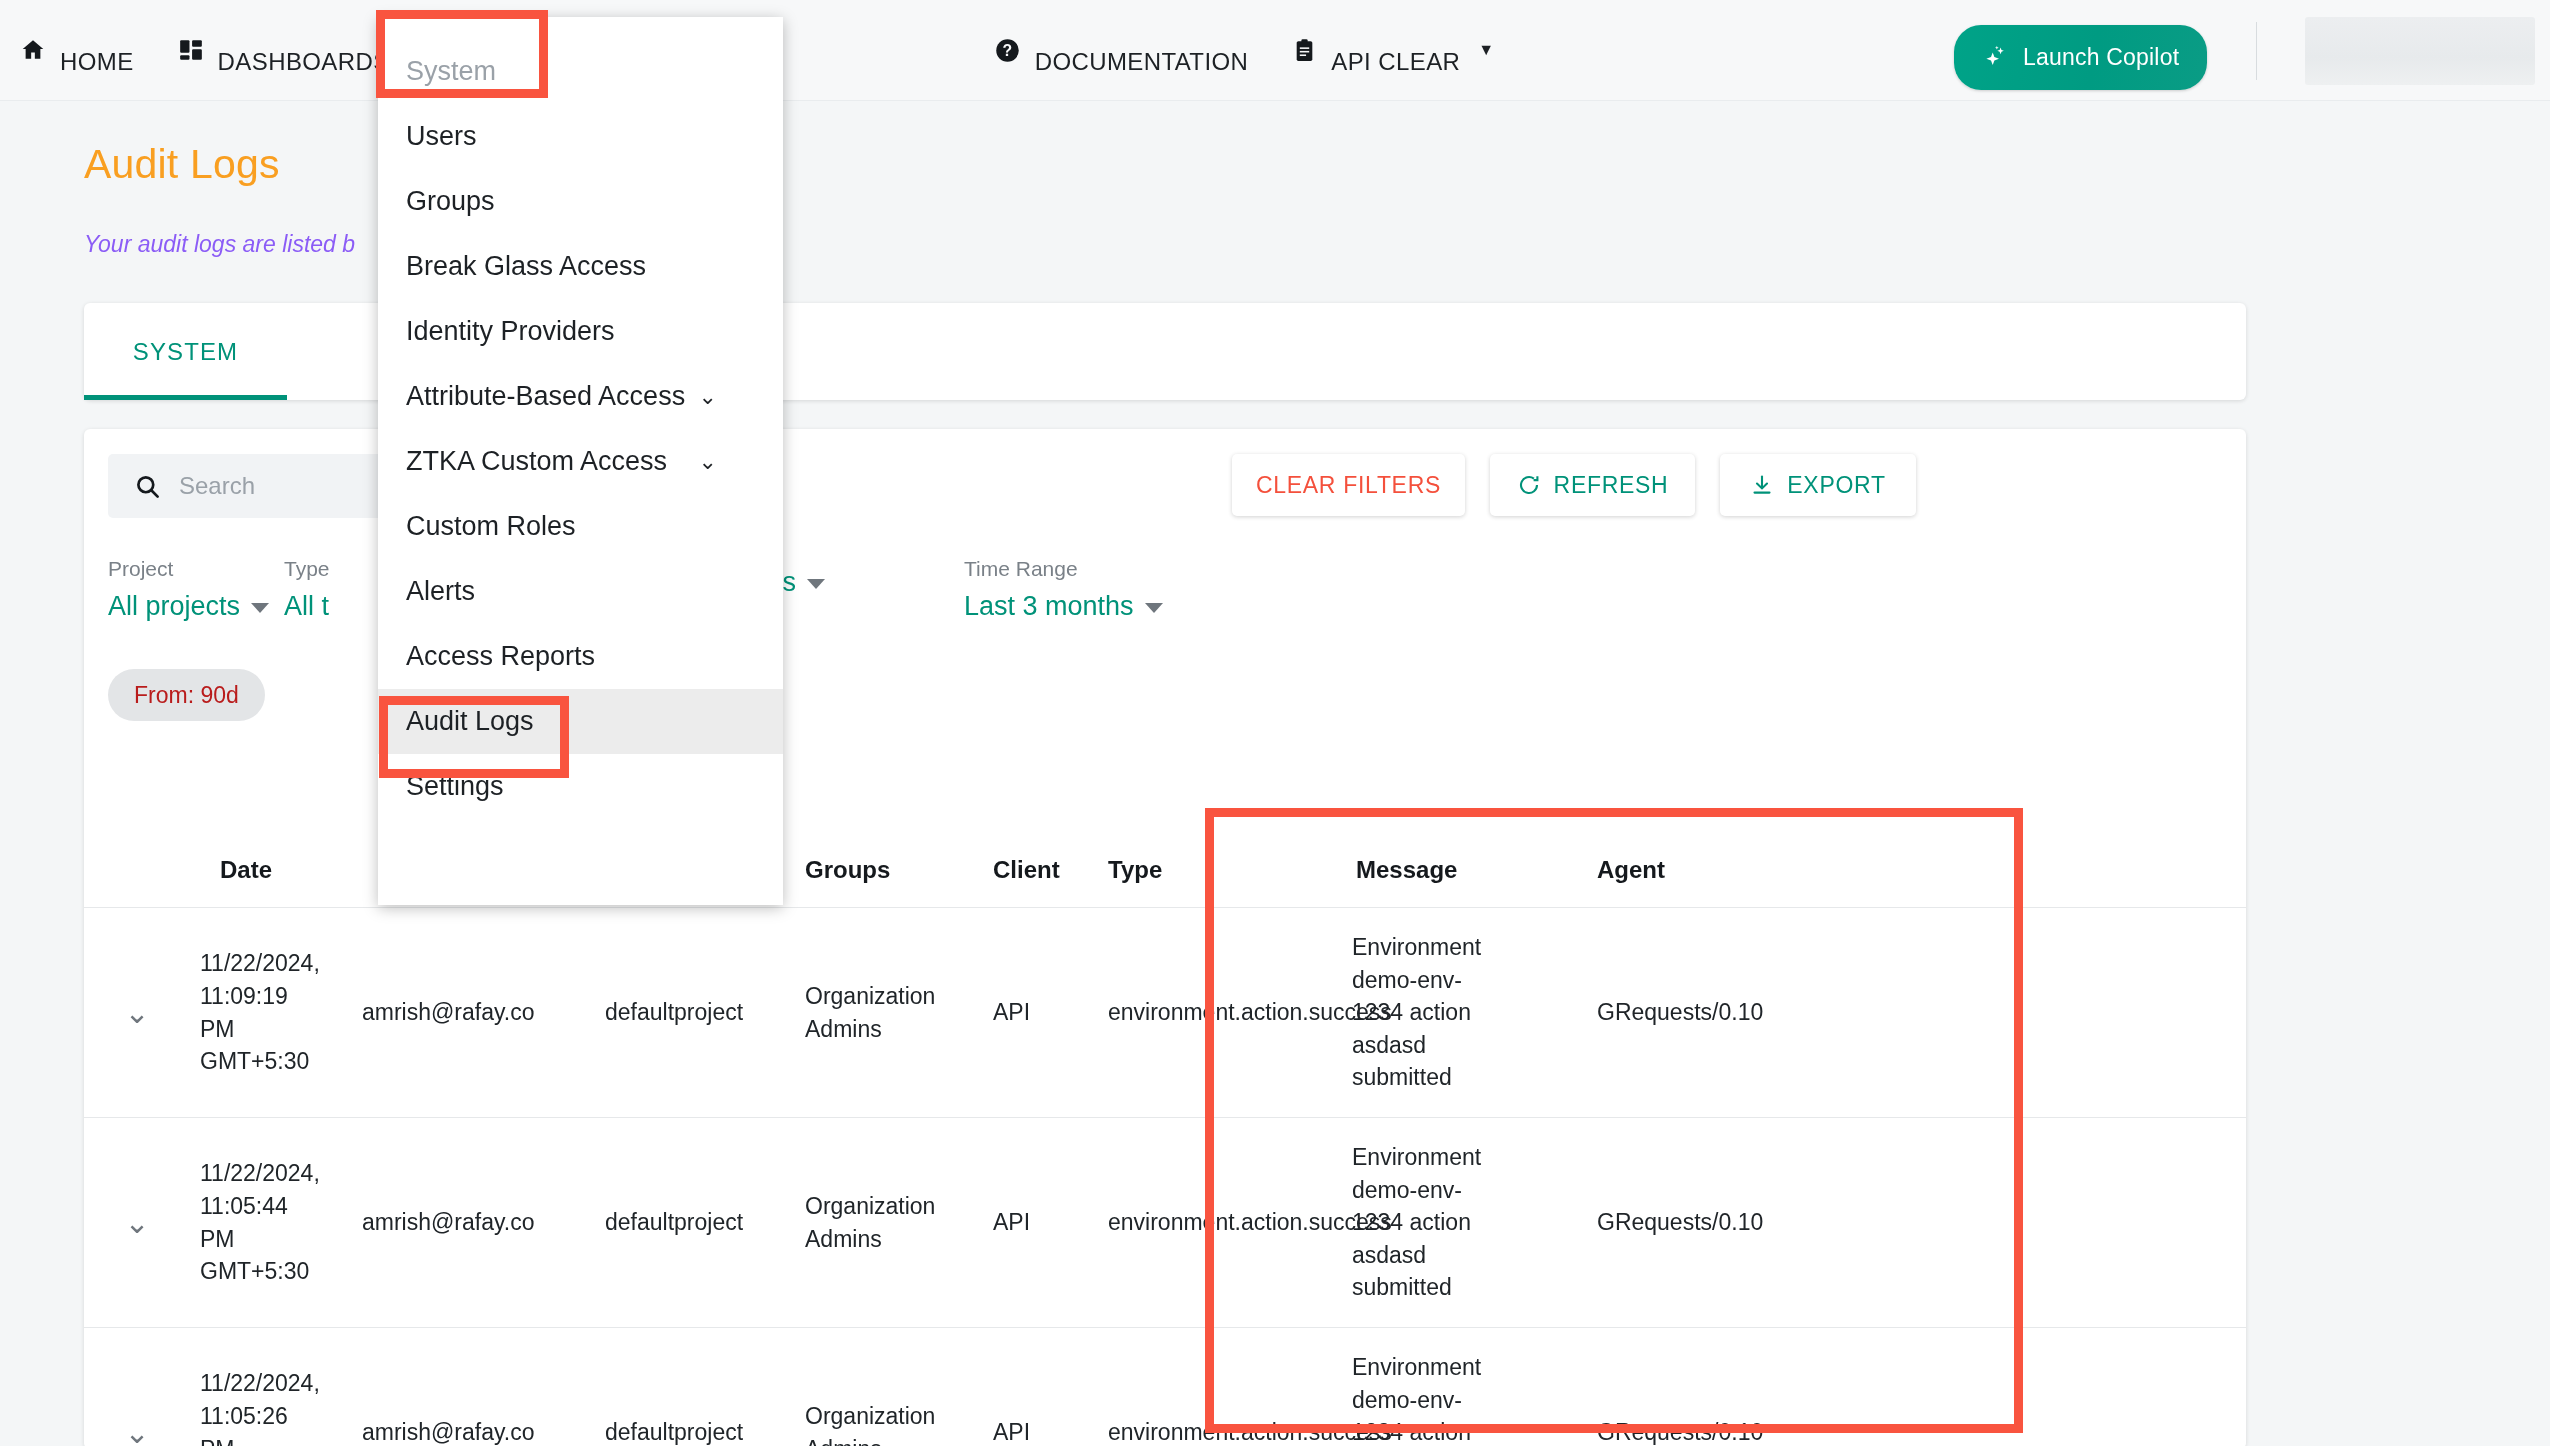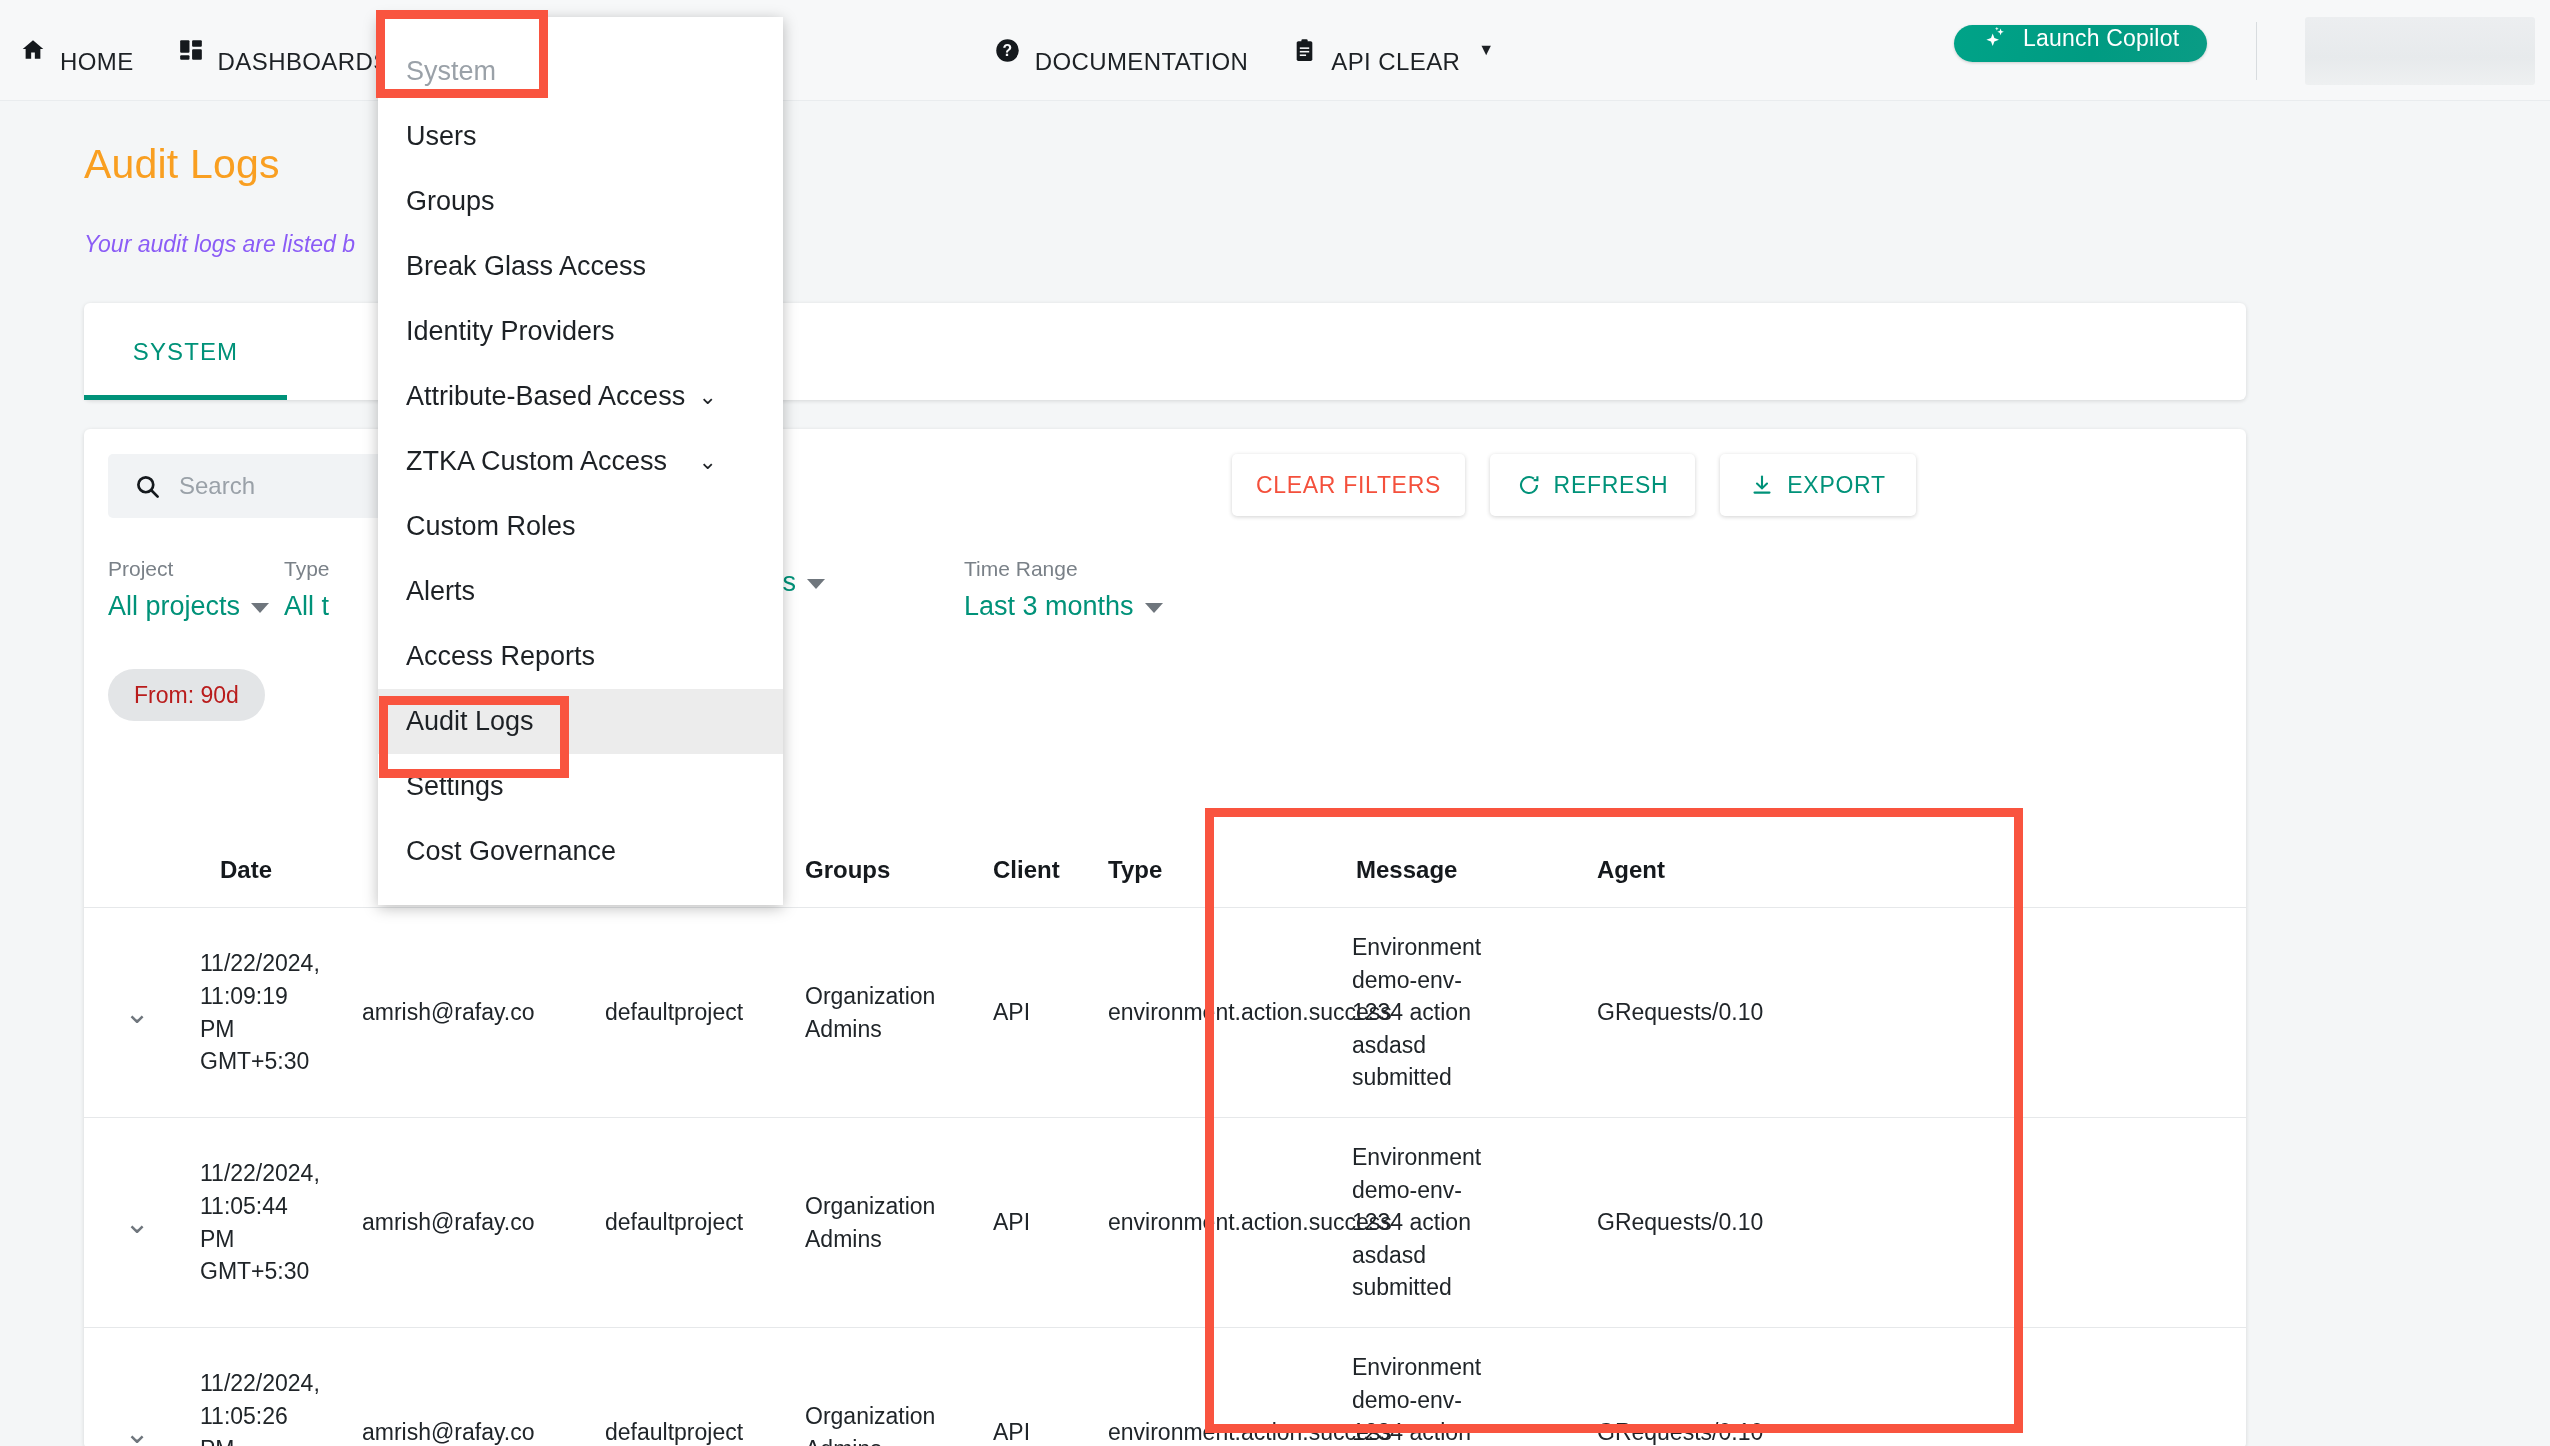--- a/index.html
+++ b/index.html
@@ -26,22 +26,22 @@
     font-size:24px; letter-spacing:.4px; color:#1d2125;
     cursor:pointer;
   }
   .nav-item:first-child{ padding-left:20px; }
   .nav-label{ white-space:nowrap;margin-top:24px; }
   .nav-caret{ font-size:16px; color:#1d2125; margin-left:4px; }
   .icon-svg{ display:block; }
 
   .copilot-btn{
     position:absolute; left:1954px; top:25px;
-    height:37px; padding:0 28px;
-    display:flex; align-items:flex-start; gap:14px;
+    height:65px; padding:0 28px;
+    display:flex; align-items:center; gap:14px;
     border-radius:27px;
     background:linear-gradient(100deg,#00a388 0%,#009b82 55%,#0a9c85 100%);
     color:#fff; font-size:23px; letter-spacing:.2px;
     box-shadow:0 1px 3px rgba(0,0,0,.18);
     cursor:pointer; white-space:nowrap;
   }
   .nav-divider{
     position:absolute; left:2256px; top:22px; width:1px; height:58px;
     background:#d8dcdf;
   }
@@ -432,20 +432,17 @@
   </div>
   <div class="menu-item">
     <span>Access Reports</span>
   </div>
   <div class="menu-item hl">
     <span>Audit Logs</span>
   </div>
   <div class="menu-item">
     <span>Settings</span>
   </div>
-  <div class="menu-item">
-    <span>Cost Governance</span>
-  </div>
 </div>
 
 <div class="hlbox" id="hl-system"></div>
 <div class="hlbox" id="hl-audit"></div>
 <div class="hlbox" id="hl-msg"></div>
 
 </body></html>

